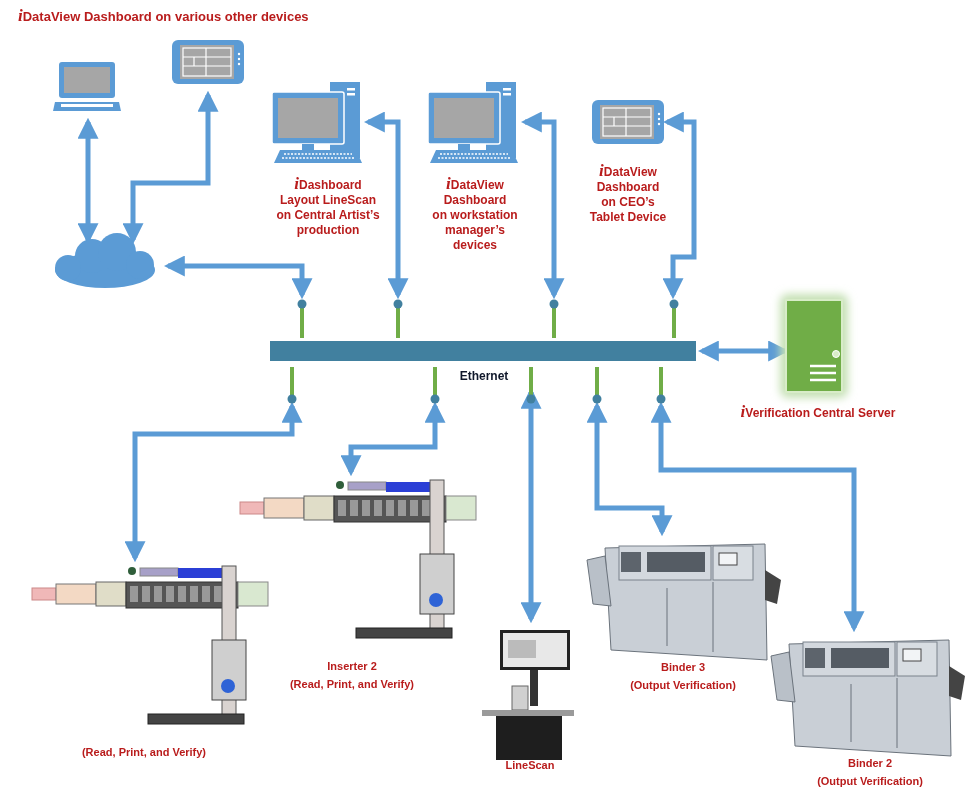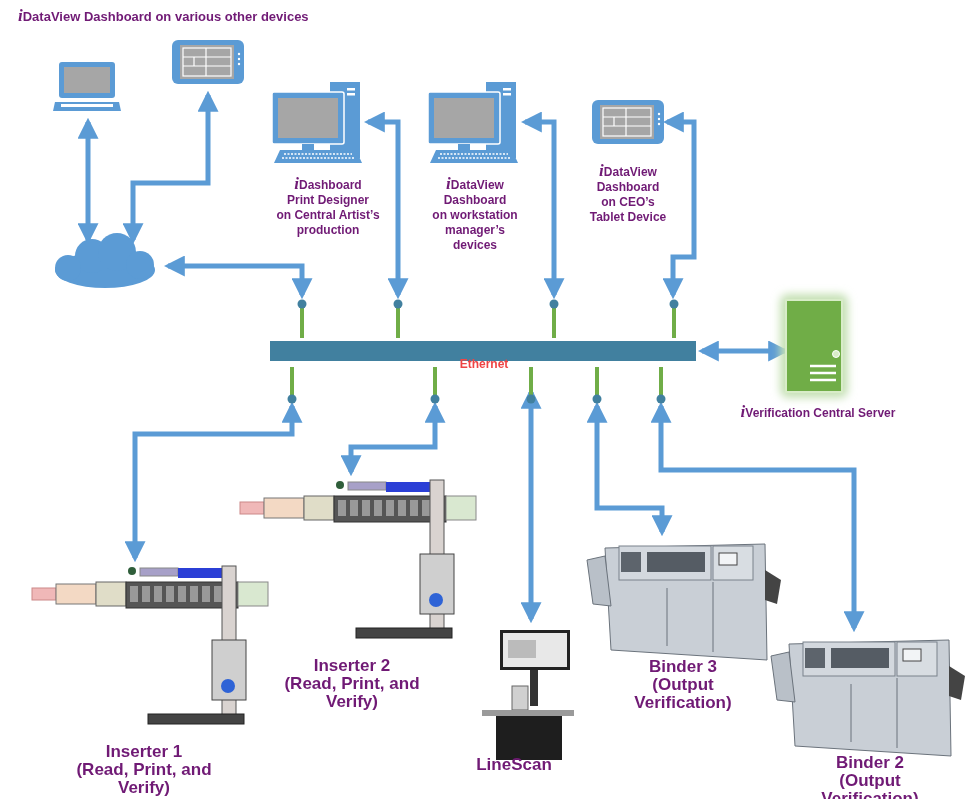--- a/index.html
+++ b/index.html
@@ -1,21 +1,21 @@
 <!DOCTYPE html>
 <html><head>
 <meta charset="utf-8">
 <style>
   html, body { margin:0; padding:0; background:#ffffff; }
   body { width:966px; height:799px; position:relative; overflow:hidden;
          font-family:"Liberation Sans", "DejaVu Sans", sans-serif; color:#111; }
   #canvas { position:absolute; left:0; top:0; width:966px; height:799px; }
-  .lbl { position:absolute; text-align:center; font-weight:bold; font-size:12px; line-height:15px; color:#701a75; }
+  .lbl { position:absolute; text-align:center; font-weight:bold; font-size:12px; line-height:15px; color:#b91c1c; }
   .lbl .i { font-family:"Liberation Serif", serif; font-style:italic; font-weight:bold; font-size:17px; }
-  .big { font-size:17px; line-height:18px; }
+  .big { font-size:11px; line-height:18px; }
 </style>
 </head>
 <body>
 
 <svg id="canvas" viewBox="0 0 966 799" xmlns="http://www.w3.org/2000/svg">
   <defs>
     <marker id="ah" viewBox="0 0 10 10" refX="8" refY="5" markerWidth="4.2" markerHeight="4.2" orient="auto-start-reverse">
       <path d="M0,0 L10,5 L0,10 z" fill="#5b9bd5"></path>
     </marker>
     <filter id="glow" x="-30%" y="-30%" width="160%" height="160%">
@@ -244,57 +244,56 @@
     <path d="M178,30 L194,40 L190,64 L178,60 z" fill="#444"></path>
   </g>
 </svg>
 
 <div class="lbl" style="left:18px; top:8px; text-align:left; font-size:13px; white-space:nowrap;">
   <span class="i">i</span><span>DataView Dashboard on various other devices</span>
 </div>
 
 <div class="lbl" style="left:253px; top:176px; width:150px;">
   <div><span class="i">i</span><span>Dashboard</span></div>
-  <div>Print Designer</div>
+  <div>Layout LineScan</div>
   <div>on Central Artist’s</div>
   <div>production</div>
 </div>
 
 <div class="lbl" style="left:420px; top:176px; width:110px;">
   <div><span class="i">i</span><span>DataView</span></div>
   <div>Dashboard</div>
   <div>on workstation</div>
   <div>manager’s</div>
   <div>devices</div>
 </div>
 
 <div class="lbl" style="left:578px; top:163px; width:100px;">
   <div><span class="i">i</span><span>DataView</span></div>
   <div>Dashboard</div>
   <div>on CEO’s</div>
   <div>Tablet Device</div>
 </div>
 
-<div class="lbl" style="left:440px; top:357px; width:88px; color:#ef4444;">Ethernet</div>
+<div class="lbl" style="left:440px; top:369px; width:88px; color:#0f172a;">Ethernet</div>
 
 <div class="lbl" style="left:730px; top:404px; width:176px; white-space:nowrap;">
   <span class="i">i</span><span>Verification Central Server</span>
 </div>
 
 <div class="lbl big" style="left:54px; top:743px; width:180px;">
-  <div>Inserter 1</div>
   <div>(Read, Print, and Verify)</div>
 </div>
 
 <div class="lbl big" style="left:262px; top:657px; width:180px;">
   <div>Inserter 2</div>
   <div>(Read, Print, and Verify)</div>
 </div>
 
-<div class="lbl big" style="left:472px; top:756px; width:84px;">
+<div class="lbl big" style="left:488px; top:756px; width:84px;">
   <div>LineScan</div>
 </div>
 
 <div class="lbl big" style="left:605px; top:658px; width:156px;">
   <div>Binder 3</div>
   <div>(Output Verification)</div>
 </div>
 
 <div class="lbl big" style="left:792px; top:754px; width:156px;">
   <div>Binder 2</div>

